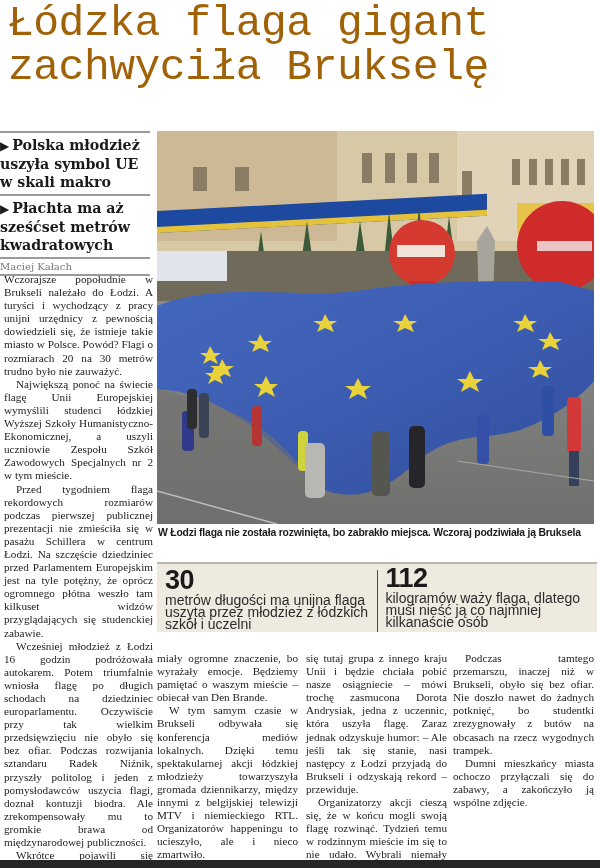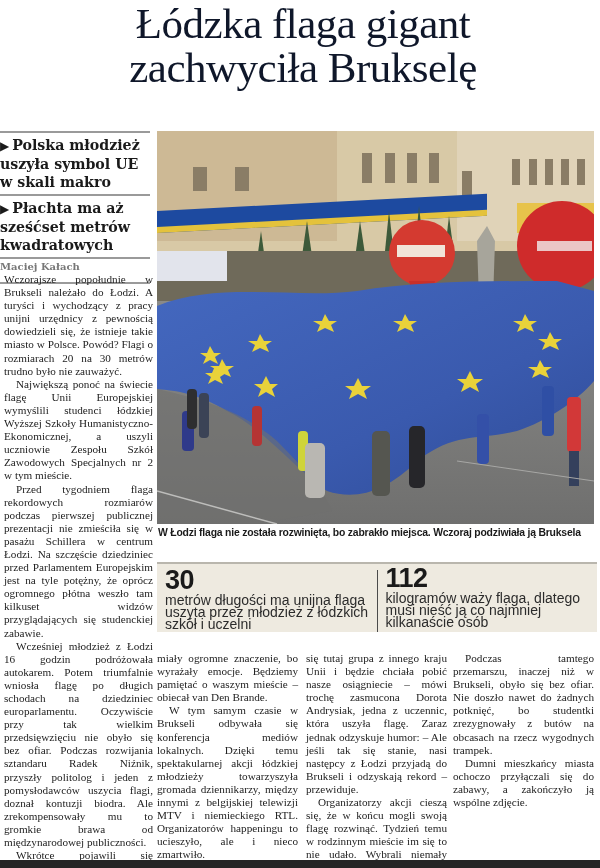--- a/index.html
+++ b/index.html
@@ -1,21 +1,21 @@
 <!DOCTYPE html>
 <html><head>
 <meta charset="utf-8">
 <style>
   html,body{margin:0;padding:0;background:#fff;}
   body{width:600px;height:868px;overflow:hidden;position:relative;font-family:"DejaVu Serif",serif;color:#1e1e1e;}
-  .headline{position:absolute;left:8px;top:2px;width:590px;font-family:Liberation Serif, serif;font-size:43px;line-height:44px;letter-spacing:-0.5px;color:#0f172a;font-weight:normal;margin:0;text-align:center;}
+  .headline{position:absolute;left:8px;top:2px;width:590px;font-family:Liberation Mono, monospace;font-size:43px;line-height:44px;letter-spacing:-0.5px;color:#a16207;font-weight:normal;margin:0;}
   .left-col{position:absolute;left:0;top:131px;width:150px;}
   .lead{border-top:2px solid #9a9a9a;padding:3px 0 3px 0;font-family:"DejaVu Serif",serif;font-weight:bold;font-size:14.2px;line-height:18px;color:#1a1a1a;}
   .lead .tri{font-size:12px;margin-right:3px;}
-  .byline{border-top:2px solid #9a9a9a;border-bottom:2px solid #9a9a9a;font-size:10px;font-weight:bold;color:#777;padding:2px 0 10px 0;}
+  .byline{border-top:2px solid #9a9a9a;border-bottom:2px solid #9a9a9a;font-size:10px;font-weight:normal;color:#777;padding:2px 0 2px 0;}
   .body-text{font-family:"Liberation Serif",serif;font-size:11.2px;line-height:13.1px;text-align:justify;hyphens:manual;color:#222;}
   .body-text p{margin:0;text-indent:12px;}
   .body-text p.first{text-indent:0;}
   .col1-body{position:absolute;left:4px;top:273px;width:149px;}
   .photo{position:absolute;left:157px;top:131px;width:437px;height:393px;overflow:hidden;}
   .photo svg{display:block;}
   .caption{position:absolute;left:158px;top:527px;width:440px;font-family:"Liberation Sans",sans-serif;font-weight:bold;font-size:10.4px;color:#1a1a1a;letter-spacing:-0.2px;}
   .facts{position:absolute;left:157px;top:562px;width:440px;height:68px;background:#eeeae0;border-top:2px solid #b9b6ad;display:flex;}
   .fact{flex:1;padding:2px 6px 0 8px;position:relative;}
   .fact + .fact{border-left:1.5px solid #4b4b4b;margin-top:6px;padding-top:0;}

